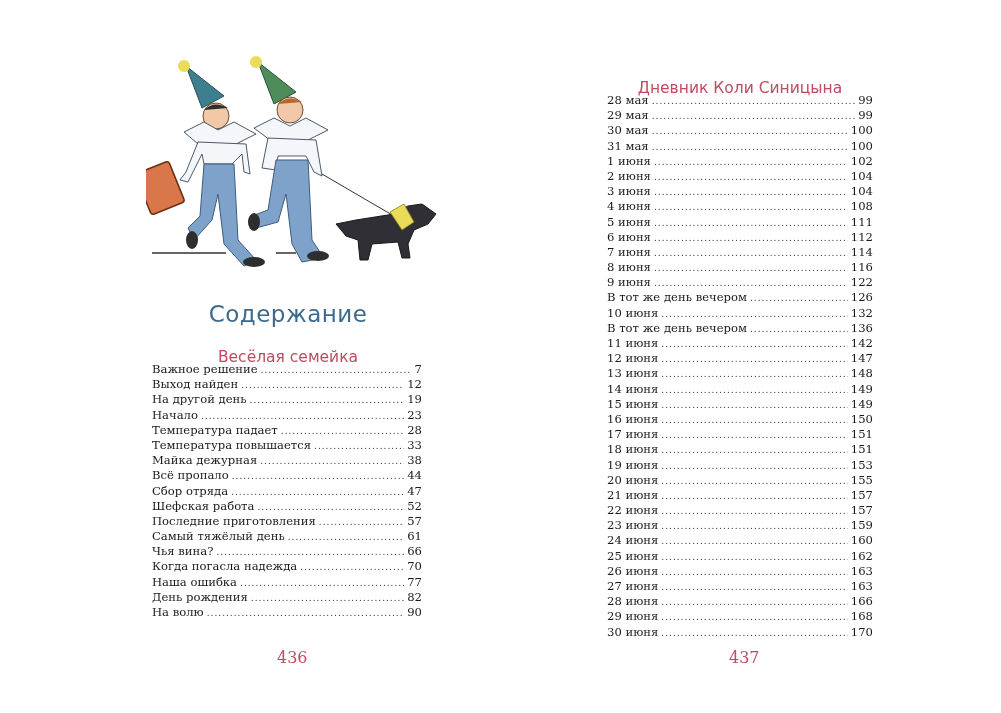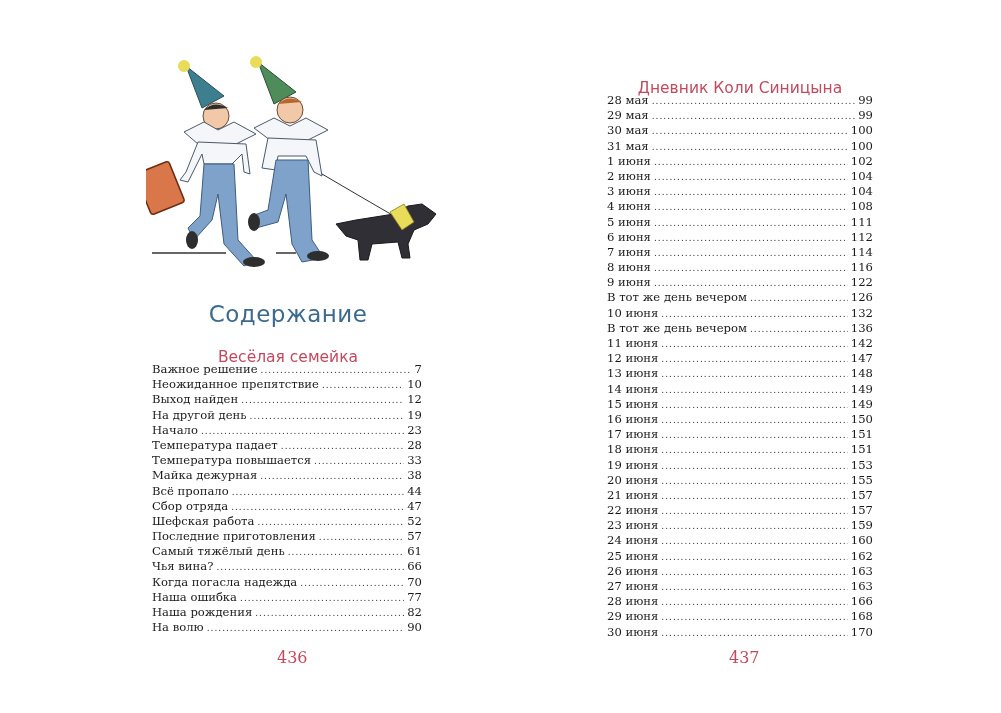--- a/index.html
+++ b/index.html
@@ -84,25 +84,20 @@
   <h1 class="toc-title">Содержание</h1>
   <h2 class="section-title section-left">Весёлая семейка</h2>
 
   <ul class="toc-list left">
     <li class="toc-row">
         <span class="label">Важное решение</span>
         <span class="leader"></span>
         <span class="page-num">7</span>
       </li>
     <li class="toc-row">
-        <span class="label">Неожиданное препятствие</span>
-        <span class="leader"></span>
-        <span class="page-num">10</span>
-      </li>
-    <li class="toc-row">
         <span class="label">Выход найден</span>
         <span class="leader"></span>
         <span class="page-num">12</span>
       </li>
     <li class="toc-row">
         <span class="label">На другой день</span>
         <span class="leader"></span>
         <span class="page-num">19</span>
       </li>
     <li class="toc-row">
@@ -159,21 +154,21 @@
         <span class="label">Когда погасла надежда</span>
         <span class="leader"></span>
         <span class="page-num">70</span>
       </li>
     <li class="toc-row">
         <span class="label">Наша ошибка</span>
         <span class="leader"></span>
         <span class="page-num">77</span>
       </li>
     <li class="toc-row">
-        <span class="label">Наша рождения</span>
+        <span class="label">День рождения</span>
         <span class="leader"></span>
         <span class="page-num">82</span>
       </li>
     <li class="toc-row">
         <span class="label">На волю</span>
         <span class="leader"></span>
         <span class="page-num">90</span>
       </li>
   </ul>
 

